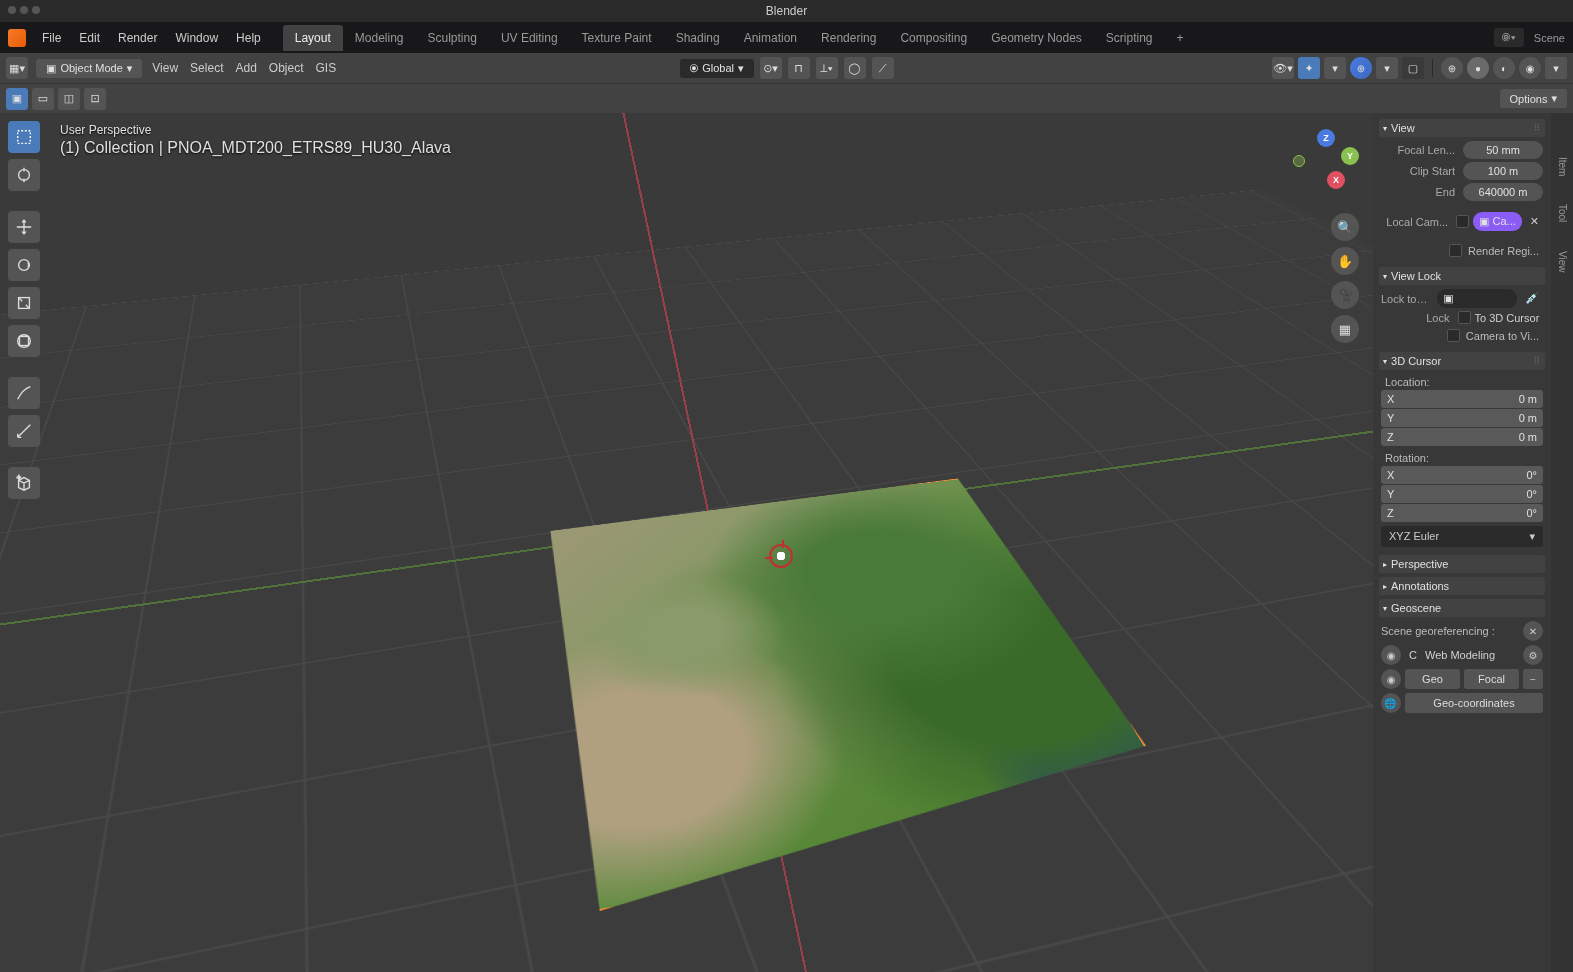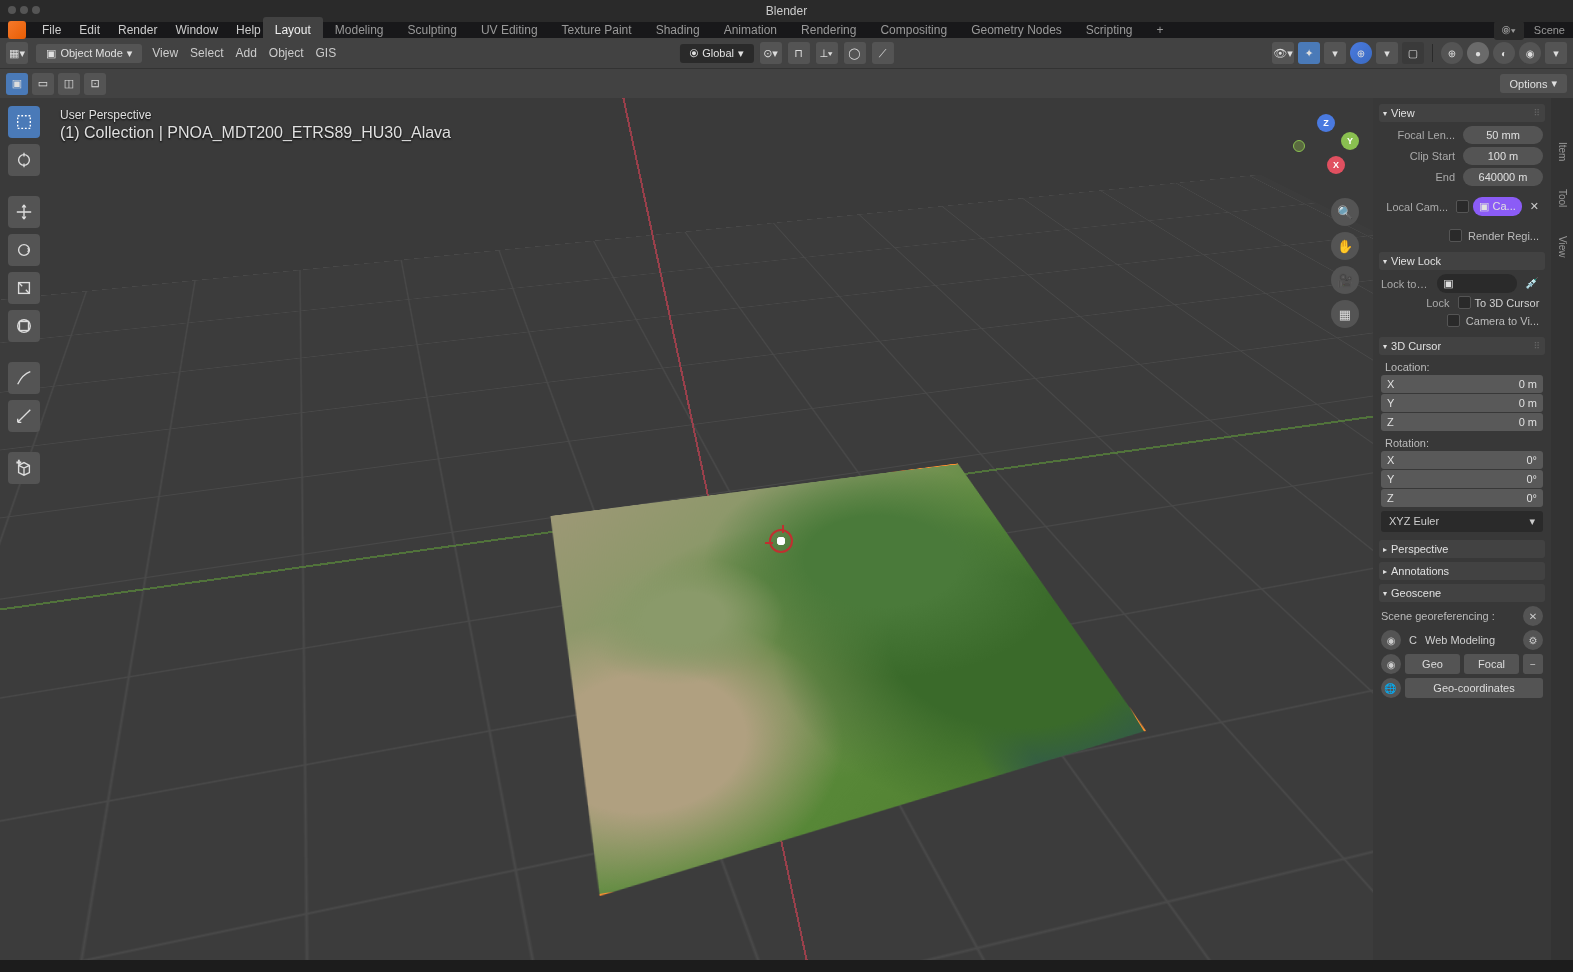--- a/index.html
+++ b/index.html
@@ -1,24 +1,24 @@
 <!DOCTYPE html>
 <html><head>
 <meta charset="utf-8">
 <style>
 * { box-sizing: border-box; margin: 0; padding: 0; font-family: -apple-system, BlinkMacSystemFont, "Segoe UI", sans-serif; }
 body { background: #1c1c1c; color: #d0d0d0; font-size: 11px; overflow: hidden; width: 1573px; height: 972px; }
 .titlebar { height: 22px; background: #2a2a2a; display:flex; align-items:center; justify-content:center; color:#ccc; font-size:12px; }
 .titlebar .dots { position:absolute; left:8px; top:6px; display:flex; gap:4px;}
 .titlebar .dots span{width:8px;height:8px;border-radius:50%;background:#555;}
-.menubar { height: 16px; background: #18181a; display:flex; align-items:center; padding: 0 8px; gap:0; }
+.menubar { height: 31px; background: #18181a; display:flex; align-items:center; padding: 0 8px; gap:0; }
 .menu-left{display:flex;align-items:center;gap:14px;}
 .logo{width:18px;height:18px;border-radius:3px;background:linear-gradient(135deg,#f5792a,#e85d04);display:inline-block;}
 .menu-item{color:#ccc;font-size:12px;padding:4px 2px;cursor:pointer;}
-.workspace-tabs{display:flex;align-items:center;gap:0;}
+.workspace-tabs{display:flex;align-items:center;margin-left:20px;gap:0;}
 .ws-tab{padding:6px 12px;color:#999;font-size:12px;cursor:pointer;border-radius:3px 3px 0 0;}
 .ws-tab.active{background:#424242;color:#eee;}
 .scene-sel{margin-left:auto;display:flex;align-items:center;gap:6px;color:#999;font-size:11px;}
 .scene-sel .dd{background:#2a2a2a;padding:3px 8px;border-radius:3px;margin-right:4px;}
 .header2{height:30px;background:#424242;display:flex;align-items:center;padding:0 6px;gap:8px;}
 .hbtn{background:#545454;color:#e0e0e0;padding:3px 10px;border-radius:3px;font-size:11px;cursor:pointer;display:flex;align-items:center;gap:4px;}
 .hbtn.dark{background:#2a2a2a;}
 .header2 .spacer{flex:1;}
 .header2 .center-tools{position:absolute;left:50%;transform:translateX(-50%);display:flex;gap:6px;align-items:center;}
 .icon-btn{width:22px;height:22px;background:#545454;border-radius:3px;display:flex;align-items:center;justify-content:center;cursor:pointer;color:#ddd;font-size:11px;}

